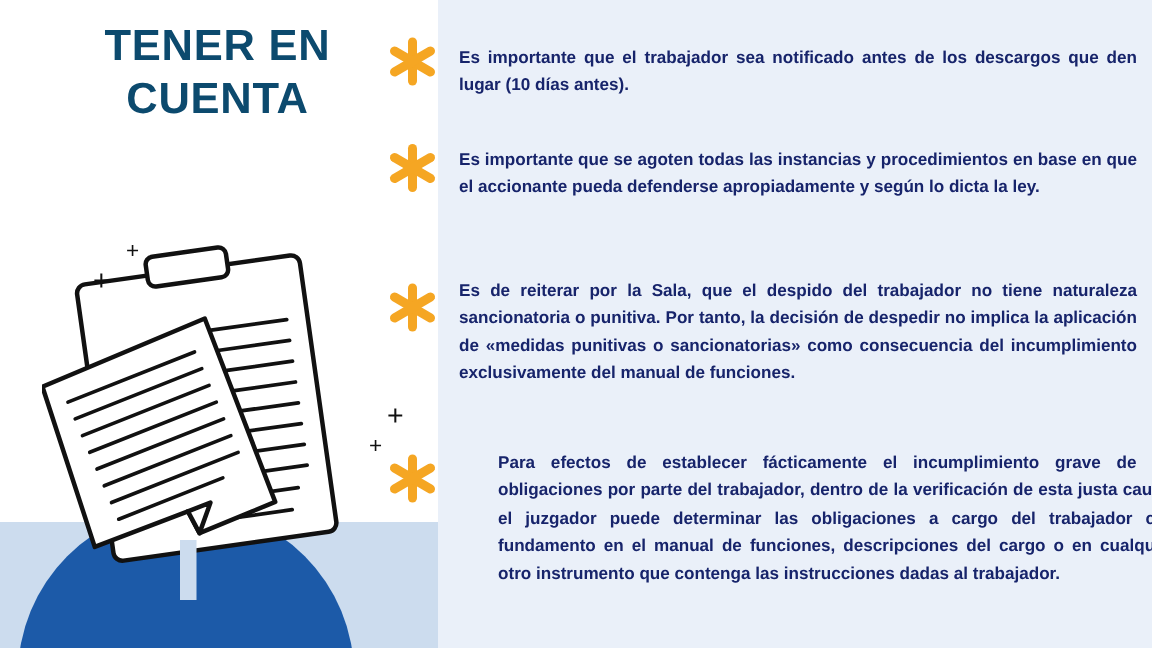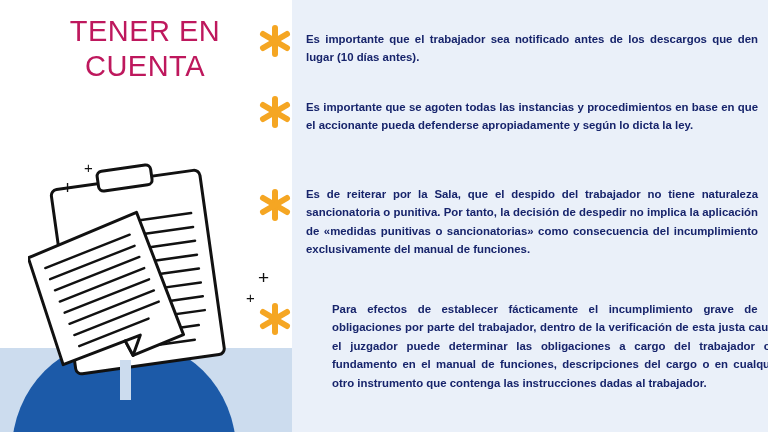--- a/index.html
+++ b/index.html
@@ -40,22 +40,22 @@
   }
   .title-block {
     position: absolute;
     left: 14px;
     top: 14px;
     width: 262px;
     text-align: center;
   }
   .title-block .title {
     font-size: 29px;
-    font-weight: normal;
-    color: #be185d;
+    font-weight: bold;
+    color: #0c4a6e;
     line-height: 1.22;
     letter-spacing: 0.5px;
   }
   .light-blue-wedge {
     position: absolute;
     left: 0;
     top: 348px;
     width: 292px;
     height: 84px;
     background: #ccdcee;

